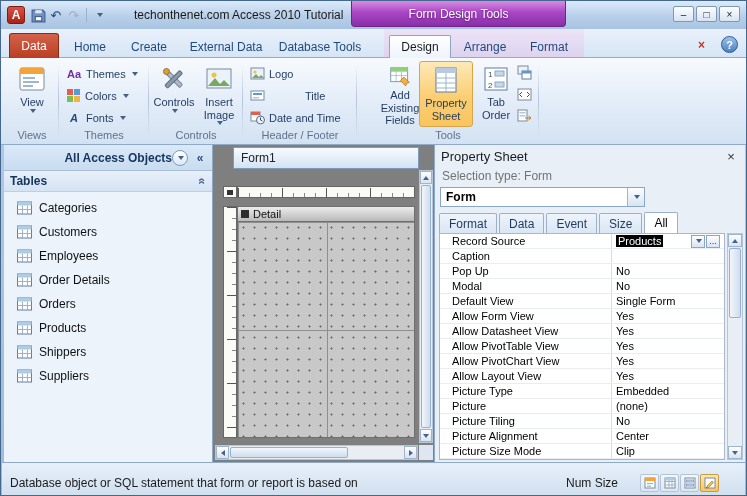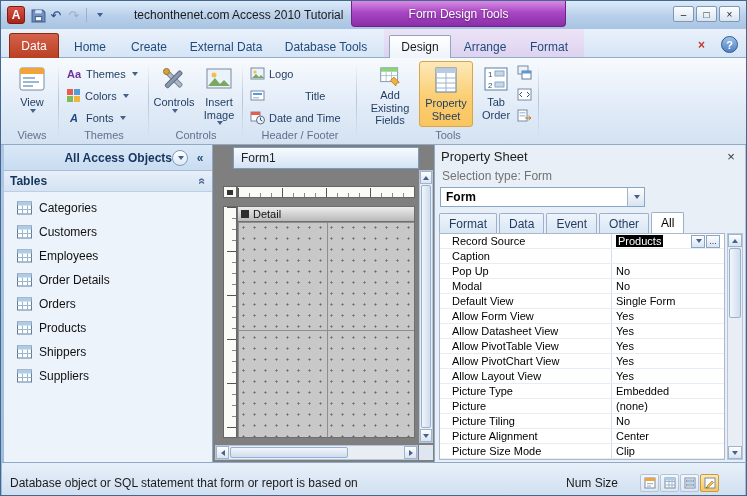--- a/index.html
+++ b/index.html
@@ -208,21 +208,21 @@
       <div class="win-btn">×</div>
     </div>
   </div>
 
   <div class="tabrow">
     <div class="ctx-bg"></div>
     <div class="tab file" style="left:8px;width:50px;">Data</div>
     <div class="tab" style="left:62px;width:54px;">Home</div>
     <div class="tab" style="left:120px;width:56px;">Create</div>
     <div class="tab" style="left:180px;width:90px;">External Data</div>
-    <div class="tab" style="left:274px;width:102px;">Database Tools</div>
+    <div class="tab" style="left:268px;width:102px;">Database Tools</div>
     <div class="tab active" style="left:388px;width:62px;">Design</div>
     <div class="tab" style="left:452px;width:64px;">Arrange</div>
     <div class="tab" style="left:518px;width:60px;">Format</div>
     <div class="doc-close">×</div>
     <div class="help-btn">?</div>
   </div>
 
   <div class="ribbon">
 
     <div class="rgroup" style="left:4px;width:54px;">
@@ -309,21 +309,21 @@
             <rect x="1" y="2" width="9" height="3" fill="#e35f4b"></rect>
             <circle cx="10.5" cy="10" r="4" fill="#eaf2fa" stroke="#5d6c80"></circle>
             <path d="M10.5 7.5 v2.5 l1.8 1" stroke="#33506e" fill="none"></path>
           </svg>
         <span>Date and Time</span>
       </div>
       <div class="glabel">Header / Footer</div>
     </div>
 
     <div class="rgroup" style="left:356px;width:182px;">
-      <div class="bigbtn" style="left:4px;width:58px;align-items:center;">
+      <div class="bigbtn" style="left:14px;width:58px;align-items:center;">
         <svg class="bicon" viewBox="0 0 30 30">
             <rect x="3" y="5" width="22" height="18" fill="#fff" stroke="#5e7d9e"></rect>
             <rect x="3" y="5" width="22" height="5" fill="#8fd07a"></rect>
             <line x1="10" y1="10" x2="10" y2="23" stroke="#9ab4cd"></line>
             <line x1="17" y1="10" x2="17" y2="23" stroke="#9ab4cd"></line>
             <line x1="3" y1="15" x2="25" y2="15" stroke="#9ab4cd"></line>
             <path d="M20 17 l7 7 -3.5 1 -1 3.5 -7 -7z" fill="#f7b23c" stroke="#a8741f"></path>
           </svg>
         <span>Add Existing Fields</span>
       </div>
@@ -514,21 +514,21 @@
     <div class="combo">
       <span class="val">Form</span>
       <span class="drop">
           <span class="caret"></span>
         </span>
     </div>
     <div class="ptabs">
       <div class="ptab">Format</div>
       <div class="ptab">Data</div>
       <div class="ptab">Event</div>
-      <div class="ptab">Other</div>
+      <div class="ptab">Size</div>
       <div class="ptab active">All</div>
     </div>
     <div class="pgrid">
       <div class="prow">
         <div class="pname">Record Source</div>
         <div class="pval">
           <span class="selv">Products</span>
           <span style="flex:1"></span>
           <span class="vbtn">
               <span class="caret"></span>

